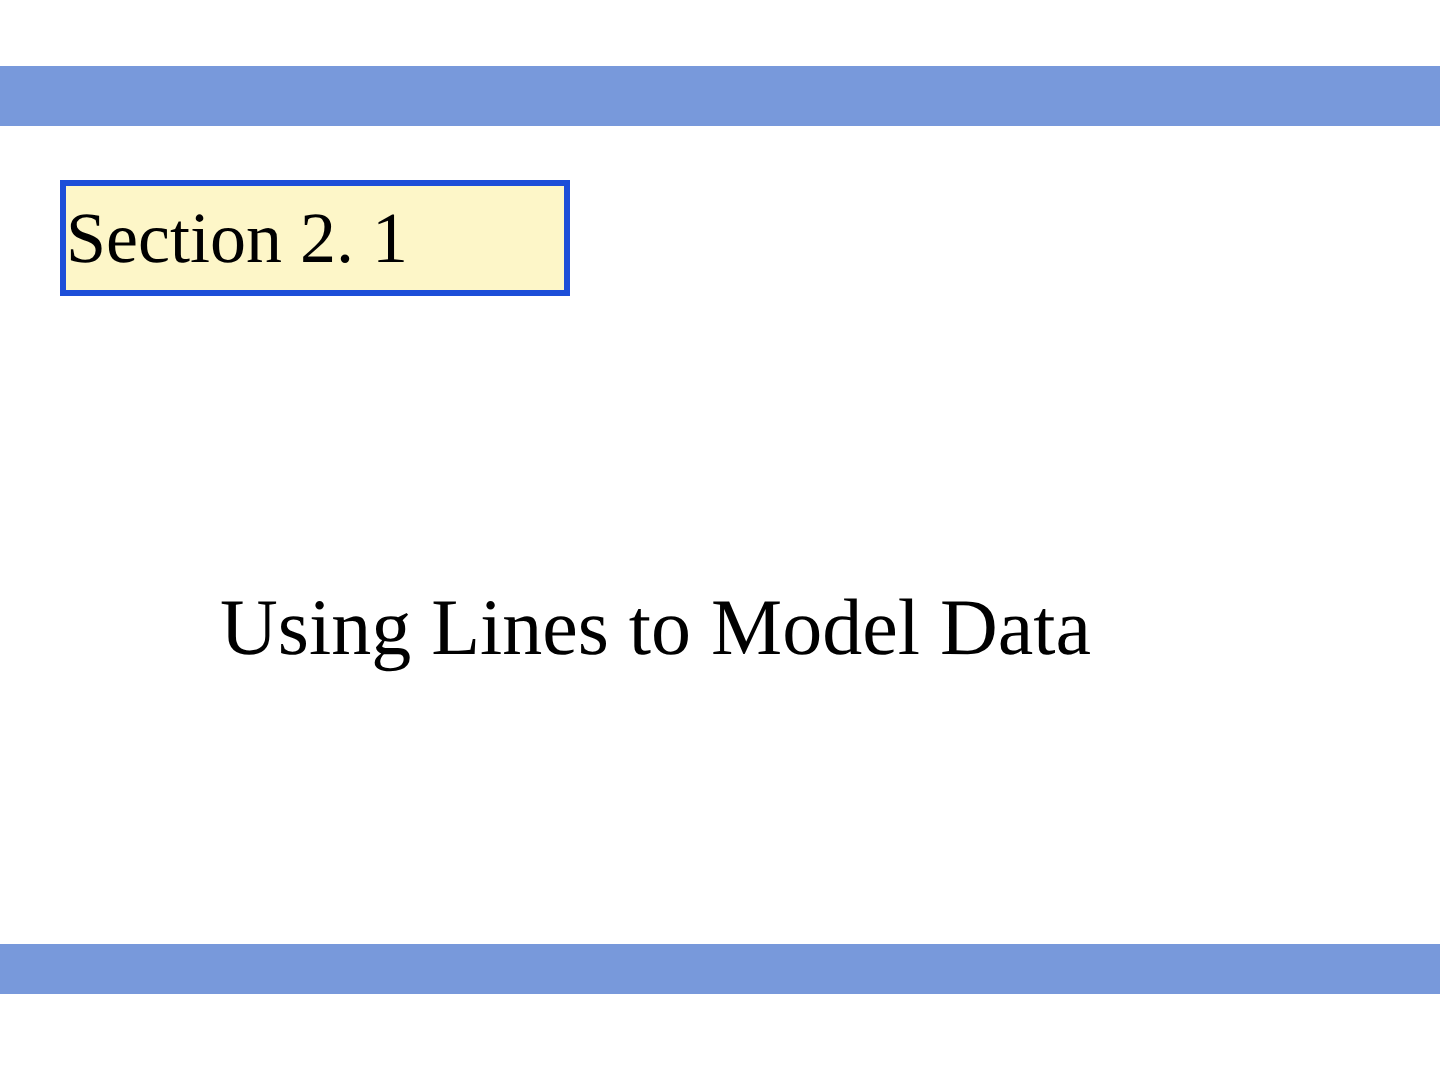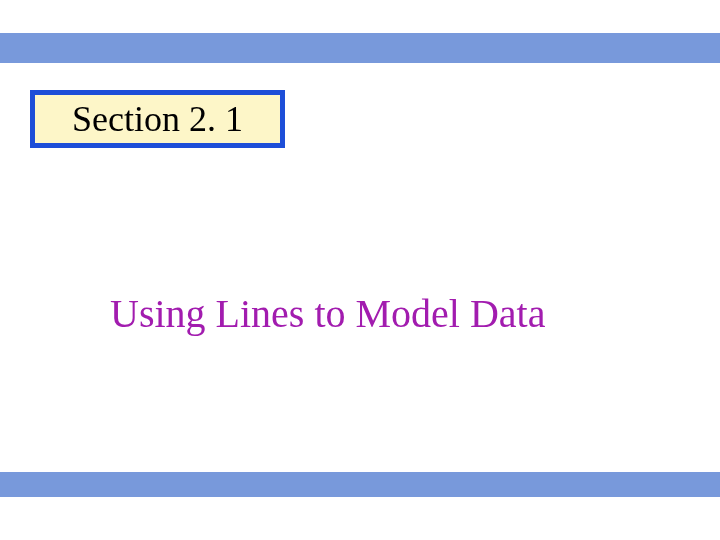--- a/index.html
+++ b/index.html
@@ -22,36 +22,35 @@
       height: 30px;
       background: #7899db;
     }
     .section-box {
       position: absolute;
       top: 90px;
       left: 30px;
       width: 255px;
       height: 58px;
       background: #fdf6c8;
-      border: 5px solid #1d4ed8;
+      border: 3px solid #1d4ed8;
       display: flex;
       align-items: center;
-      justify-content: center;
     }
     .section-text {
       font-size: 36px;
       color: #000;
       font-weight: normal;
     }
     .title-text {
       position: absolute;
       top: 290px;
       left: 110px;
       font-size: 40px;
-      color: #a21caf;
+      color: #000000;
       font-weight: normal;
     }
     .bottom-bar {
       position: absolute;
       top: 472px;
       left: 0;
       width: 720px;
       height: 25px;
       background: #7899db;
     }

